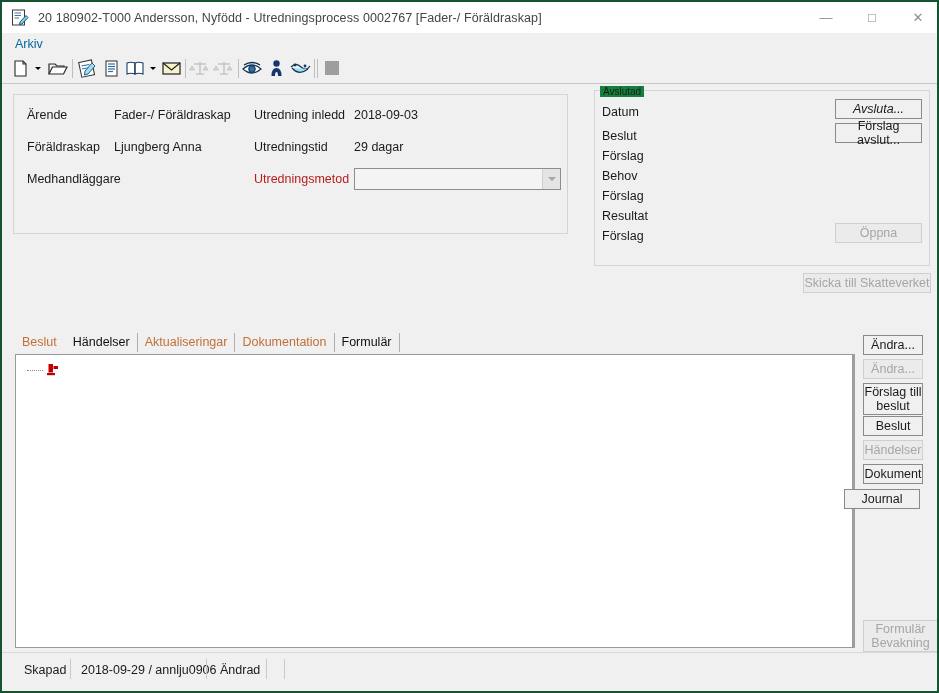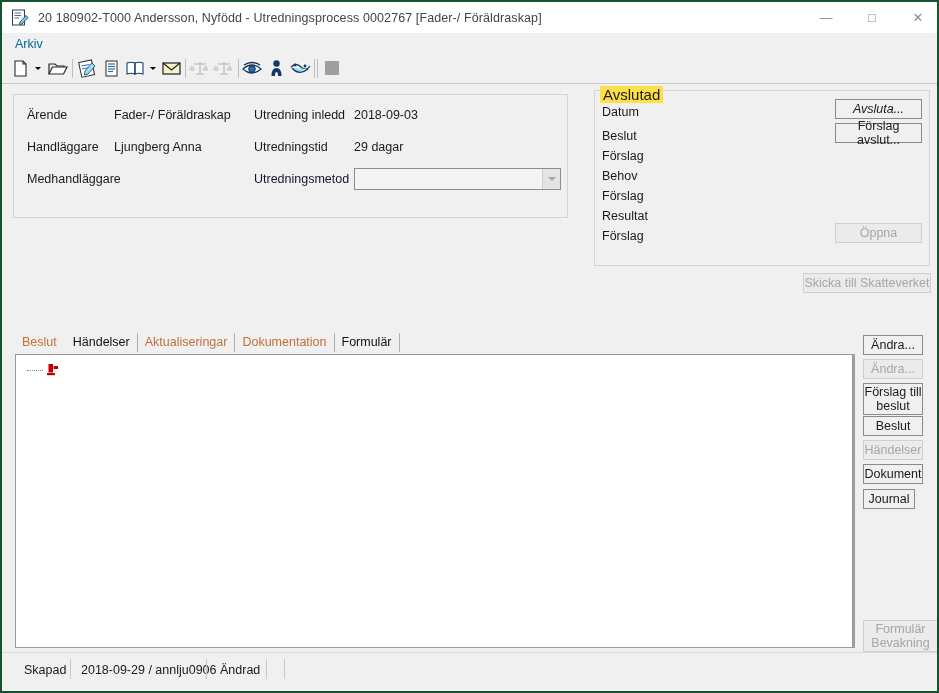--- a/index.html
+++ b/index.html
@@ -118,21 +118,21 @@
     border: 1px solid #d4d4d4;
     box-sizing: border-box;
   }
 
   .lbl {
     position: absolute;
     font-size: 12.5px;
     color: #1a1a1a;
     white-space: nowrap;
   }
-  .lbl.dim { color: #0f172a; }
+  .lbl.dim { color: #b91c1c; }
   .val {
     position: absolute;
     font-size: 12.5px;
     color: #1a1a1a;
     white-space: nowrap;
   }
 
   
   .combo {
     position: absolute;
@@ -158,23 +158,23 @@
 
   
   .group {
     position: absolute;
     box-sizing: border-box;
     border: 1px solid #d6d6d6;
     background: #f0f0f0;
   }
   .group-title {
     position: absolute;
-    background: #fde047;
+    background: #15803d;
     padding: 0 3px;
-    font-size: 15px;
+    font-size: 10px;
     color: #1a1a1a;
   }
 
   
   .btn3d {
     position: absolute;
     box-sizing: border-box;
     background: #f0f0f0;
     border: 1px solid #8a8a8a;
     font-family: "Liberation Sans", sans-serif;
@@ -416,26 +416,26 @@
     <div class="tb-sep" style="left:312px"></div>
     <div class="tb-sep" style="left:315px"></div>
 
     <div class="tb" style="left:320px">
       <svg width="23" height="23" viewBox="0 0 23 23">
         <rect x="3" y="4" width="14" height="14" fill="#9e9e9e"></rect>
       </svg>
     </div>
   </div>
 
-  <div class="panel" style="left:11px; top:92px; width:555px; height:124px;text-align:right;">
+  <div class="panel" style="left:11px; top:92px; width:555px; height:140px;text-align:right;">
 
     <div class="lbl" style="left:13px; top:13px;">Ärende</div>
     <div class="val" style="left:100px; top:13px;">Fader-/ Föräldraskap</div>
 
-    <div class="lbl" style="left:13px; top:45px;">Handläggare</div>
+    <div class="lbl" style="left:13px; top:45px;">Föräldraskap</div>
     <div class="val" style="left:100px; top:45px;">Ljungberg Anna</div>
 
     <div class="lbl" style="left:13px; top:77px;">Medhandläggare</div>
     <div class="val" style="left:100px; top:77px;"></div>
 
     <div class="lbl" style="left:240px; top:13px;">Utredning inledd</div>
     <div class="val" style="left:340px; top:13px;">2018-09-03</div>
 
     <div class="lbl" style="left:240px; top:45px;">Utredningstid</div>
     <div class="val" style="left:340px; top:45px;">29 dagar</div>
@@ -489,21 +489,21 @@
     </div>
   </div>
   <div class="vdiv" style="left:851px; top:352px; height:294px;"></div>
 
   <button class="btn3d" style="left:861px; top:333px; width:60px; height:20px;">Ändra...</button>
   <button class="btn3d disabled" style="left:861px; top:357px; width:60px; height:20px;">Ändra...</button>
   <button class="btn3d" style="left:861px; top:381px; width:60px; height:32px;">Förslag till beslut</button>
   <button class="btn3d" style="left:861px; top:414px; width:60px; height:20px;">Beslut</button>
   <button class="btn3d disabled" style="left:861px; top:438px; width:60px; height:20px;">Händelser</button>
   <button class="btn3d" style="left:861px; top:462px; width:60px; height:20px;">Dokument</button>
-  <button class="btn3d" style="left:861px; top:487px; width:52px; height:20px;">Journal</button>
+  <button class="btn3d" style="left:842px; top:487px; width:76px; height:20px;">Journal</button>
 
   <button class="btn3d disabled" style="left:861px; top:618px; width:75px; height:32px;">Formulär Bevakning</button>
 
   <button class="btn3d" style="left:861px; top:655px; width:60px; height:20px;">
     <span class="x-mark">✖</span>
     <span>Stäng</span>
   </button>
 
   <div class="statusbar">
     <div class="status-cell" style="left:22px; top:10px;">Skapad</div>

